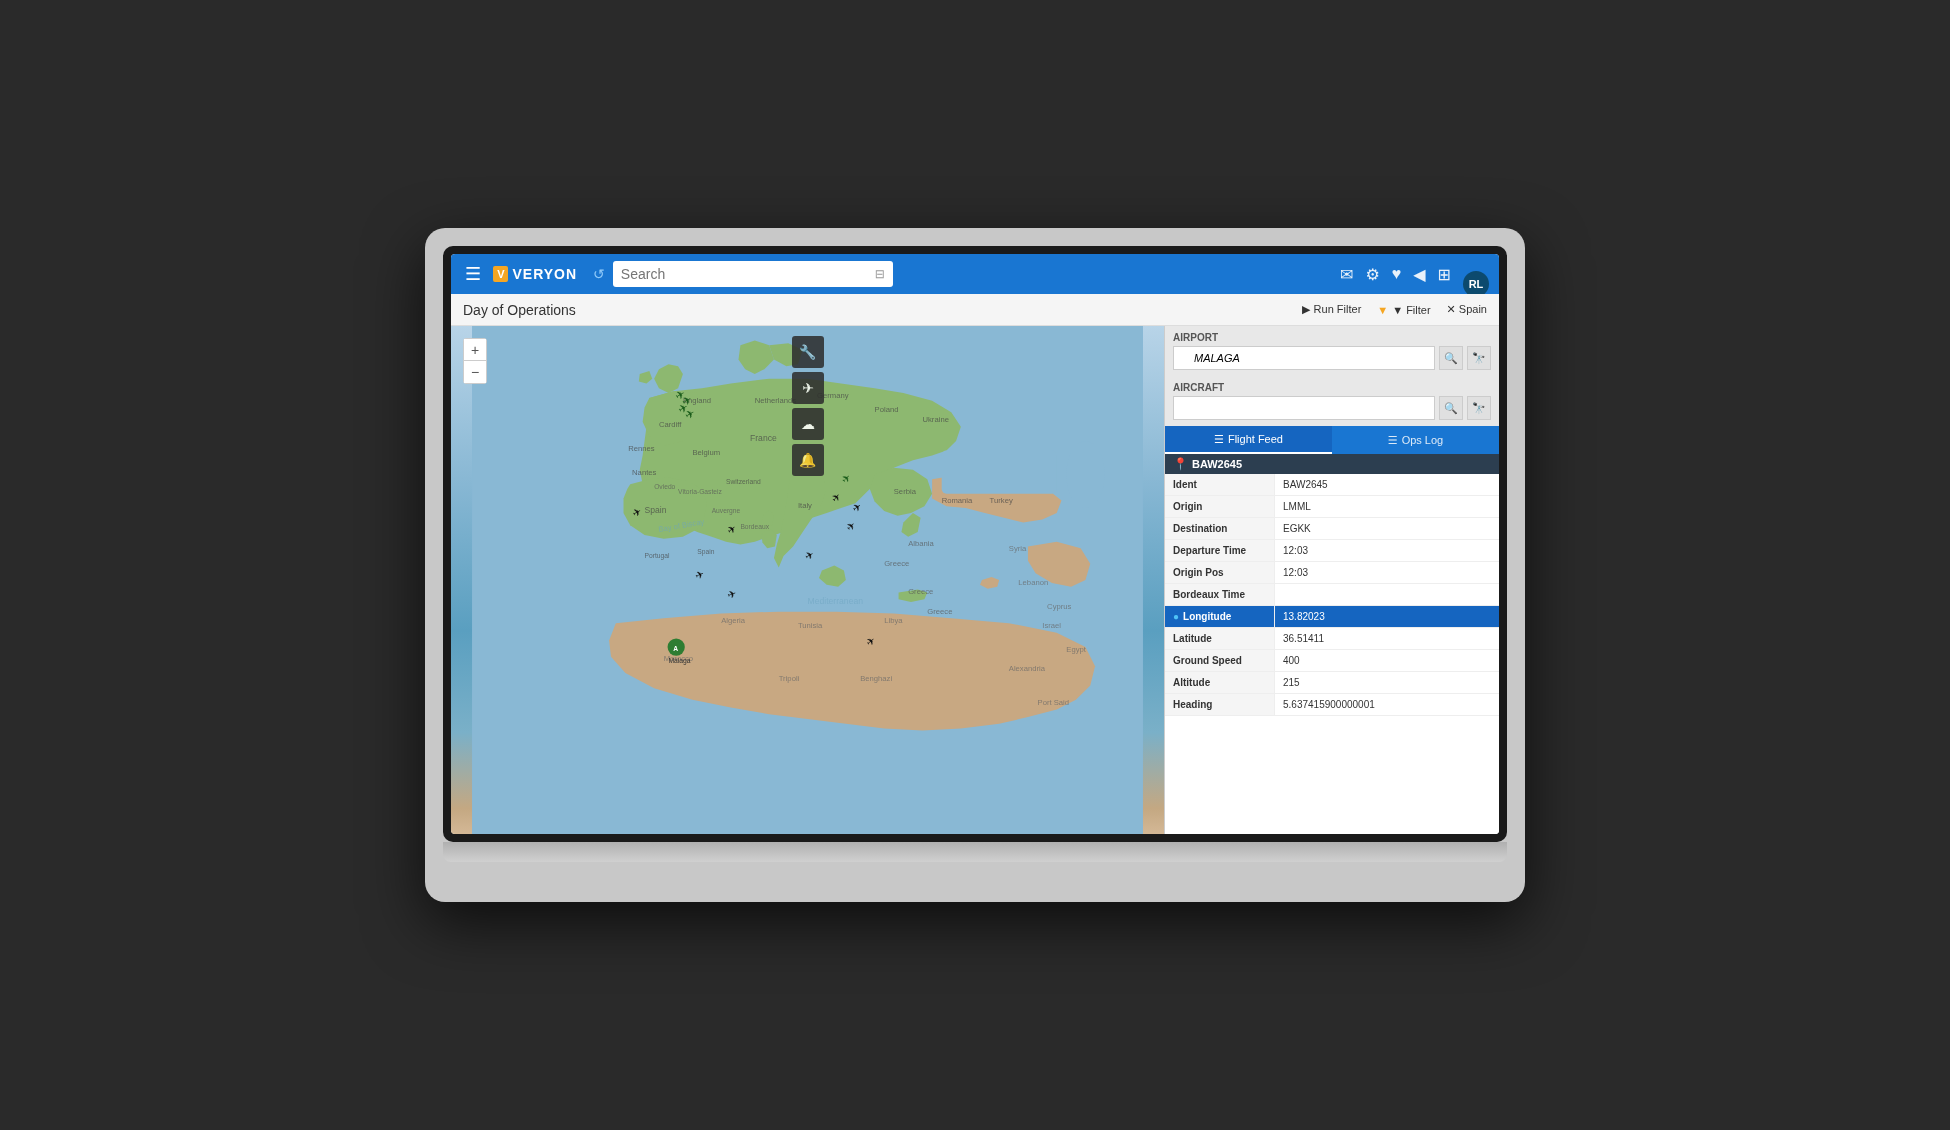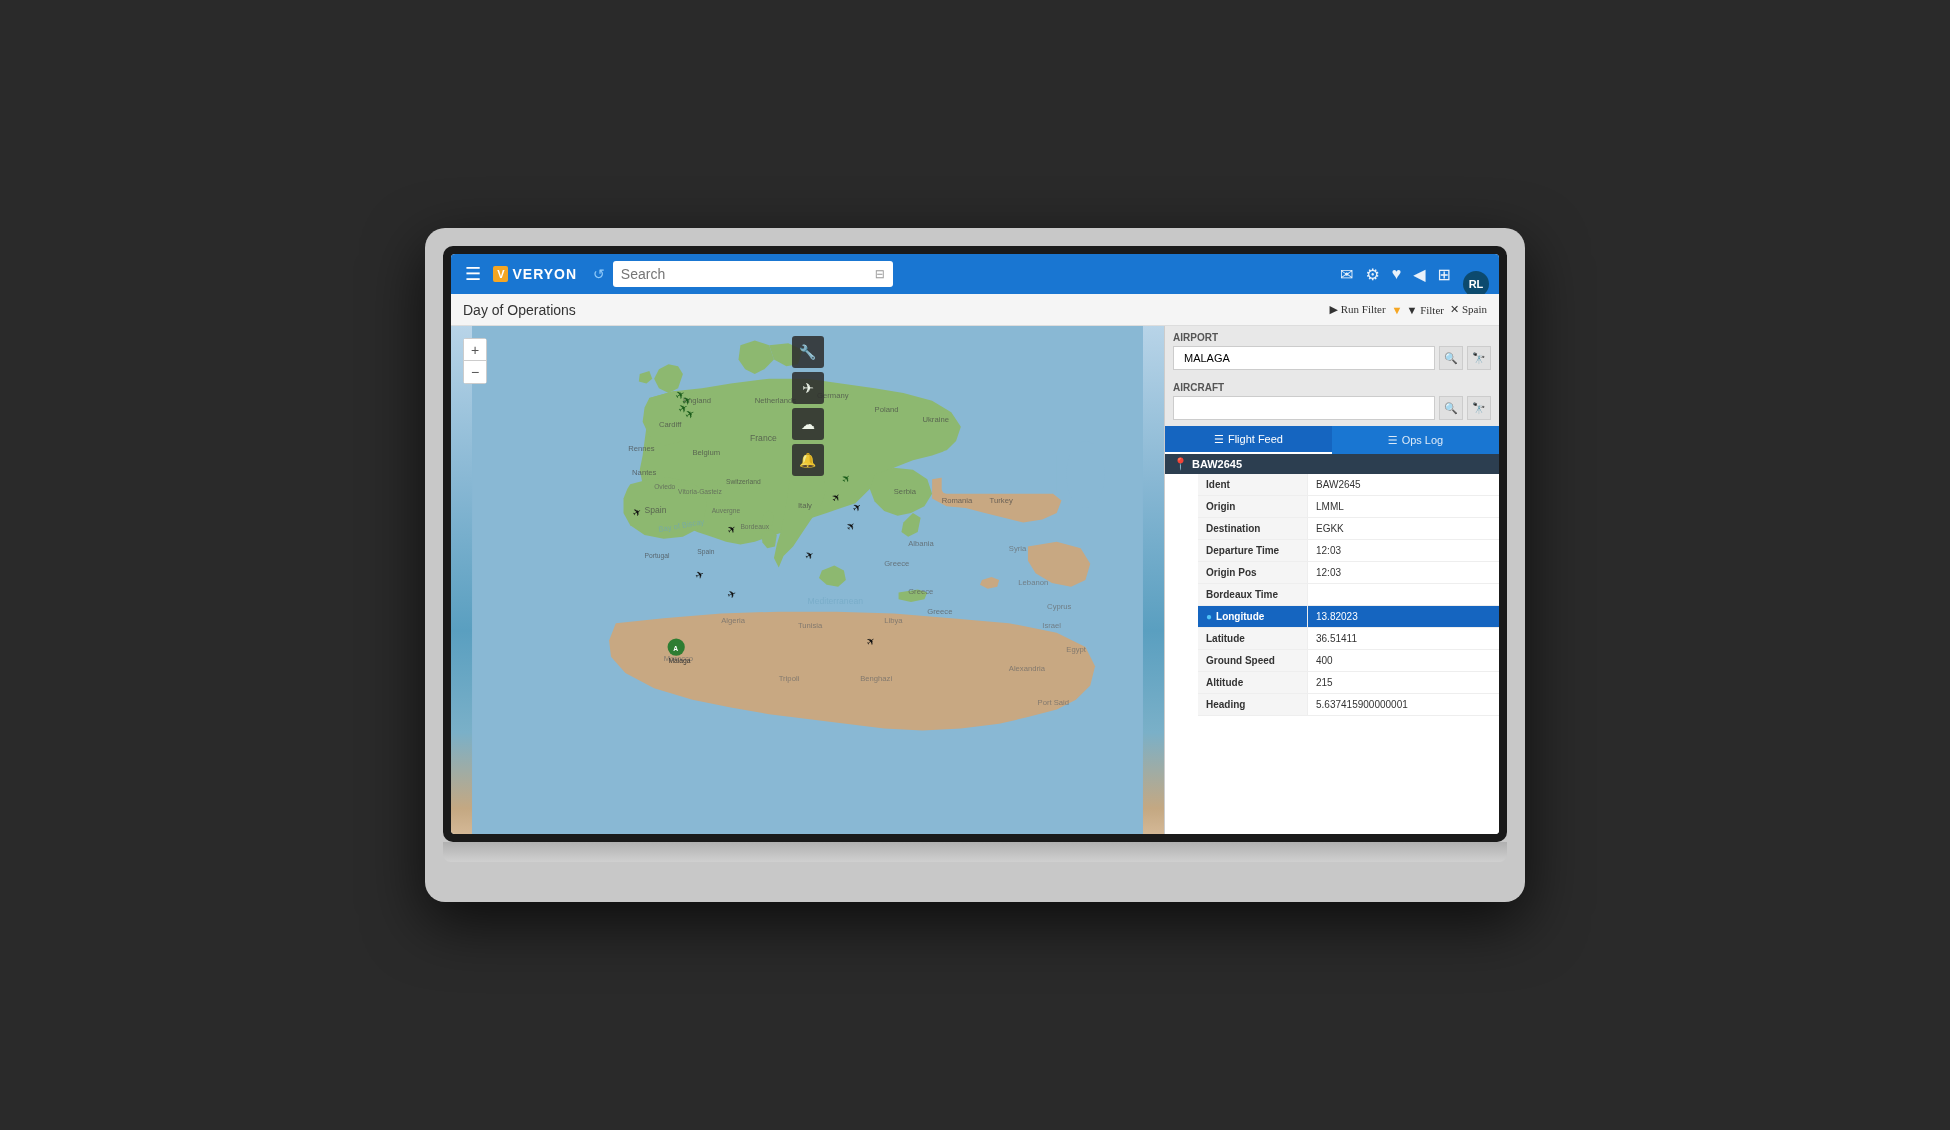--- a/index.html
+++ b/index.html
@@ -152,22 +152,21 @@
     .page-title {
       font-size: 14px;
       font-weight: normal;
       color: #333;
       flex: 1;
     }
 
     .sub-header-actions {
       display: flex;
       align-items: center;
-      gap: 6px;
-      font-family: Liberation Serif, serif;
+      gap: 16px;
     }
 
     .run-filter-btn {
       display: flex;
       align-items: center;
       gap: 4px;
       font-size: 11px;
       color: #333;
       cursor: pointer;
     }
@@ -298,24 +297,25 @@
     .filter-input-row {
       display: flex;
       align-items: center;
       gap: 4px;
     }
 
     .filter-input {
       flex: 1;
       height: 24px;
       border: 1px solid #ccc;
-      padding: 0 10px;
+      padding: 0 20px;
       font-size: 11px;
       background: white;
       outline: none;
+      font-style: italic;
     }
 
     .filter-search-btn {
       width: 24px;
       height: 24px;
       background: #e0e0e0;
       border: 1px solid #ccc;
       display: flex;
       align-items: center;
       justify-content: center;
@@ -354,21 +354,20 @@
     .flight-info {
       flex: 1;
       overflow-y: auto;
       background: white;
     }
 
     .flight-row {
       display: flex;
       border-bottom: 1px solid #eee;
       min-height: 22px;
-      margin-left: 33px;
     }
 
     .flight-row.highlighted {
       background: #1565c0;
     }
 
     .flight-label {
       width: 110px;
       padding: 4px 8px;
       font-size: 10px;

